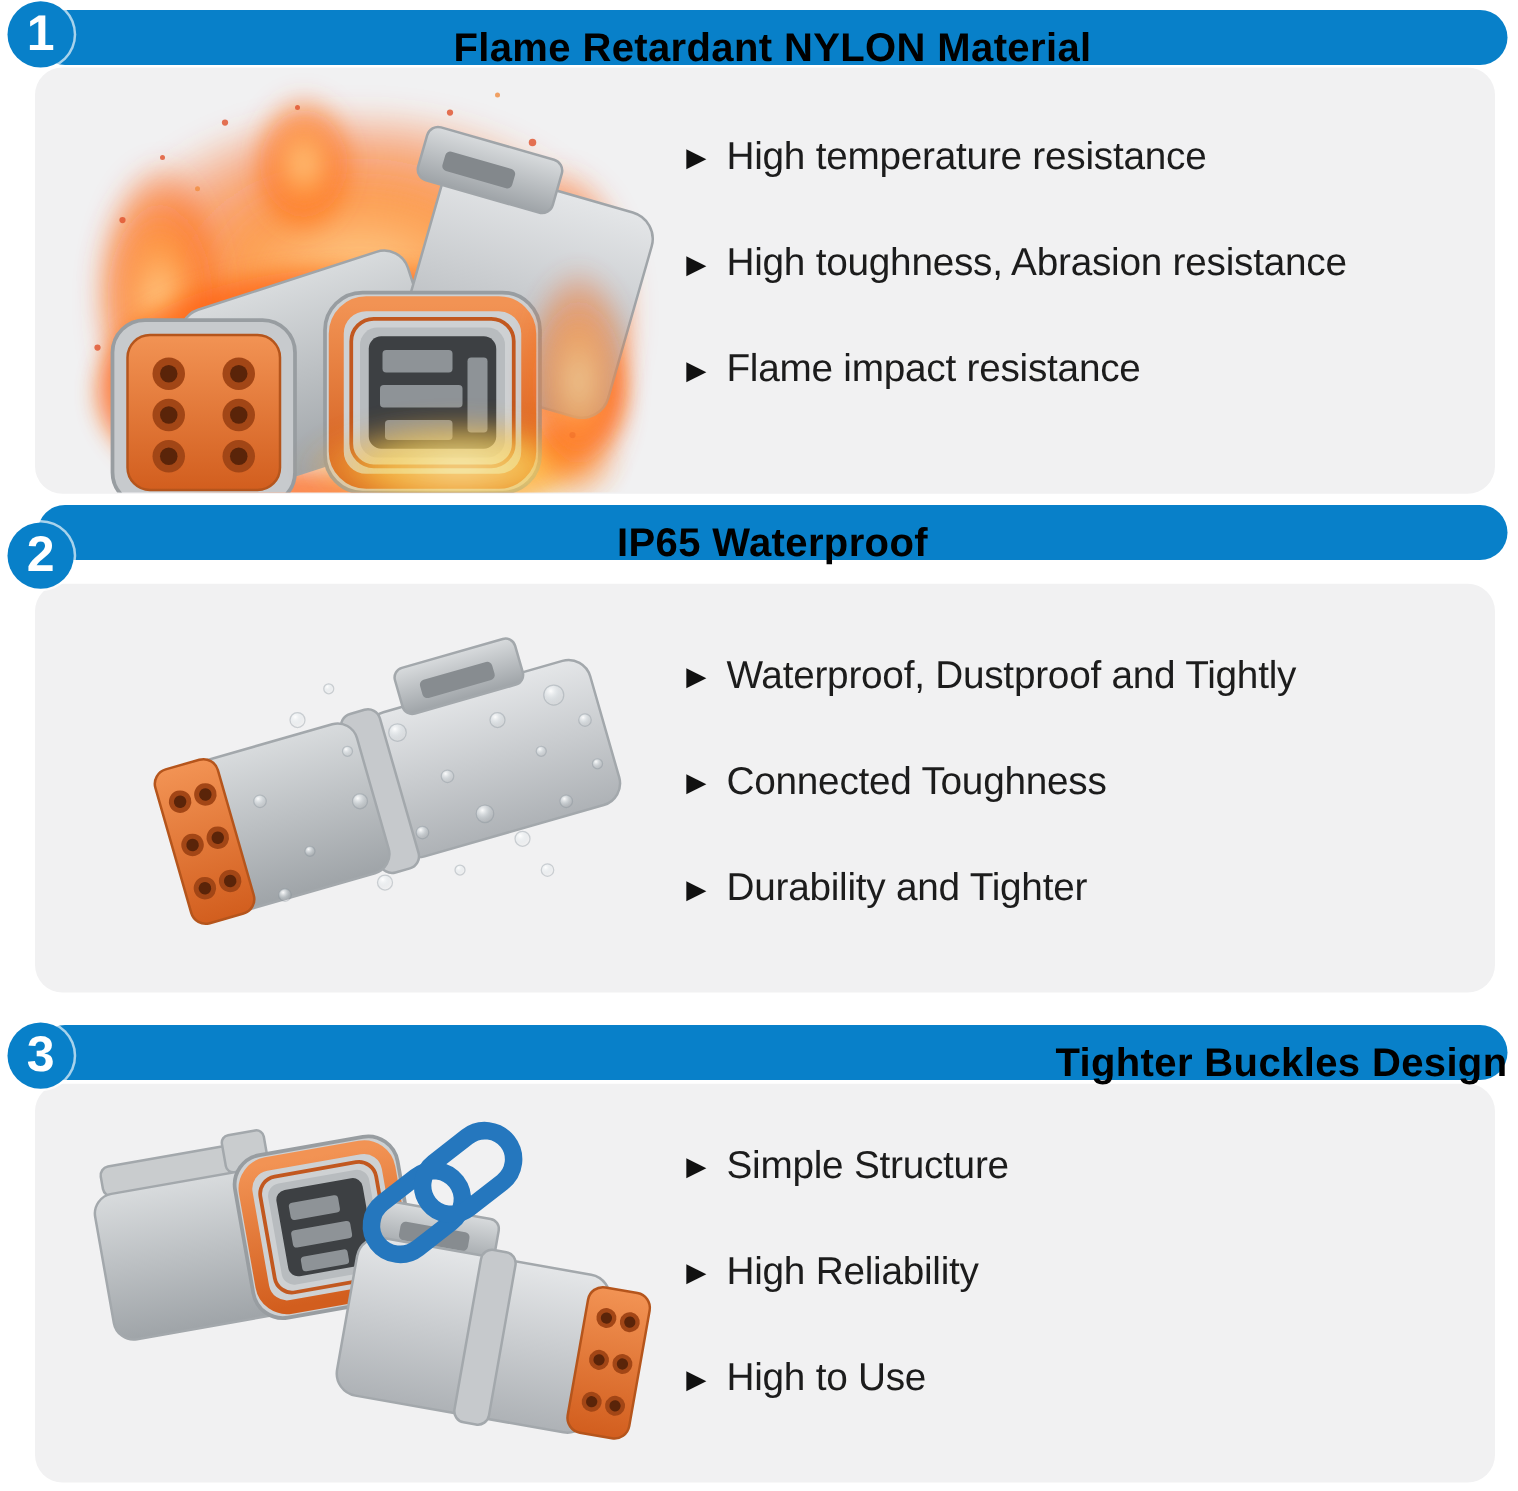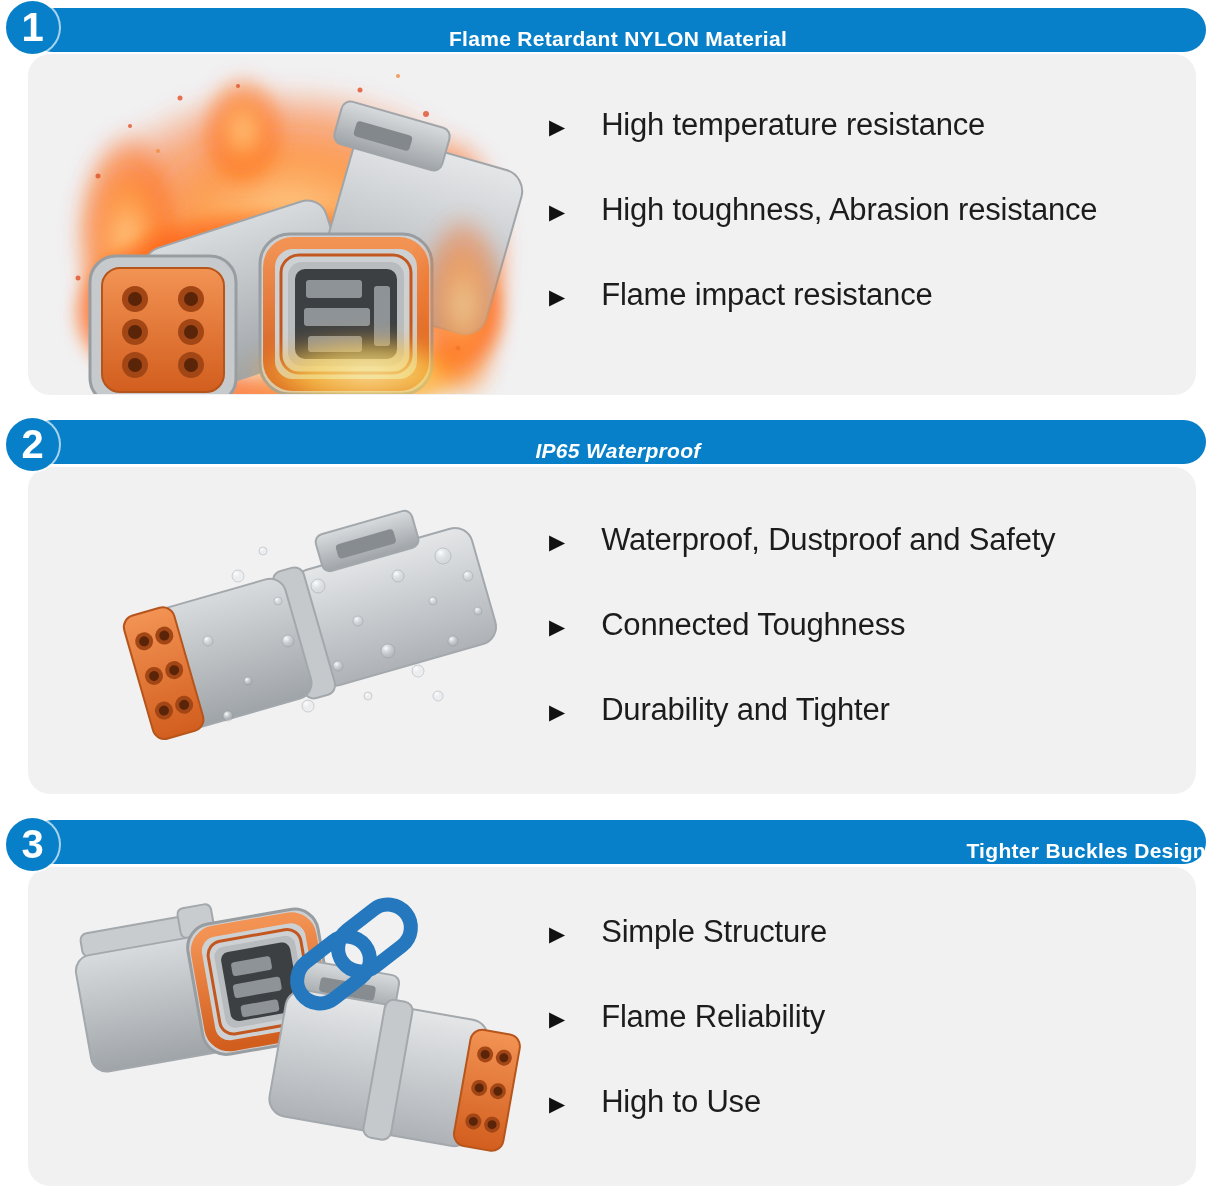--- a/index.html
+++ b/index.html
@@ -7,45 +7,45 @@
     width:1214px;height:1193px;background:#ffffff;
     font-family:"Liberation Sans",sans-serif;position:relative;overflow:hidden;
   }
   .page{position:absolute;inset:0;}
   .bar{
     position:absolute;left:30px;width:1176px;height:44px;
     background:#0880c9;border-radius:22px;
     display:flex;align-items:center;justify-content:center;z-index:2;
   }
   .bar-title{
-    color:#ffffff;font-weight:bold;font-size:21px;letter-spacing:.3px;
+    color:#000000;font-weight:bold;font-size:32px;letter-spacing:.3px;
     transform:translateY(-1px);
     margin-top:19px;
   }
   .badge{
     position:absolute;left:6px;width:53px;height:53px;border-radius:50%;
     background:#0880c9;color:#ffffff;font-weight:bold;font-size:40px;
     display:flex;align-items:center;justify-content:center;z-index:3;
     box-shadow:0 0 0 2px rgba(255,255,255,.65);
   }
   .panel{
     position:absolute;left:28px;width:1168px;background:#f1f1f2;
     border-radius:22px;z-index:1;
   }
   .illustration{position:absolute;display:block;}
   .bullets{
     position:absolute;left:521px;display:flex;flex-direction:column;gap:55px;
   }
   .bullet{display:flex;align-items:center;gap:16px;height:30px;}
   .marker{font-size:21px;color:#111111;line-height:1;transform:translateY(1px);}
-  .bullet-text{font-size:31px;color:#1c1c1c;letter-spacing:-.2px;white-space:nowrap;margin-left:20px;}
+  .bullet-text{font-size:31px;color:#1c1c1c;letter-spacing:-.2px;white-space:nowrap;}
 
   
   .bar.s1{top:8px;}   .badge.s1{top:1px;}   .panel.s1{top:54px;height:341px;}
-  .bar.s2{top:420px;font-style:italic;} .badge.s2{top:418px;} .panel.s2{top:467px;height:327px;}
+  .bar.s2{top:404px;} .badge.s2{top:418px;} .panel.s2{top:467px;height:327px;}
   .bar.s3{top:820px;justify-content:flex-end;} .badge.s3{top:818px;} .panel.s3{top:867px;height:319px;}
   .panel.s1 .bullets{top:56px;}
   .panel.s2 .bullets{top:58px;}
   .panel.s3 .bullets{top:50px;}
 </style>
 </head>
 <body>
 
 <div class="page">
 
@@ -229,21 +229,21 @@
           <circle cx="350" cy="215" r="5"></circle>
         <circle cx="380" cy="95" r="5"></circle>
           <circle cx="175" cy="70" r="4"></circle>
           <circle cx="355" cy="75" r="8"></circle>
       </g>
     </svg>
 
     <div class="bullets">
       <div class="bullet">
         <span class="marker">▶</span>
-        <span class="bullet-text">Waterproof, Dustproof and Safety</span>
+        <span class="bullet-text">Waterproof, Dustproof and Tightly</span>
       </div>
       <div class="bullet">
         <span class="marker">▶</span>
         <span class="bullet-text">Connected Toughness</span>
       </div>
       <div class="bullet">
         <span class="marker">▶</span>
         <span class="bullet-text">Durability and Tighter</span>
       </div>
     </div>
@@ -304,21 +304,21 @@
       </g>
     </svg>
 
     <div class="bullets">
       <div class="bullet">
         <span class="marker">▶</span>
         <span class="bullet-text">Simple Structure</span>
       </div>
       <div class="bullet">
         <span class="marker">▶</span>
-        <span class="bullet-text">Flame Reliability</span>
+        <span class="bullet-text">High Reliability</span>
       </div>
       <div class="bullet">
         <span class="marker">▶</span>
         <span class="bullet-text">High to Use</span>
       </div>
     </div>
   </div>
 
 </div>
 

